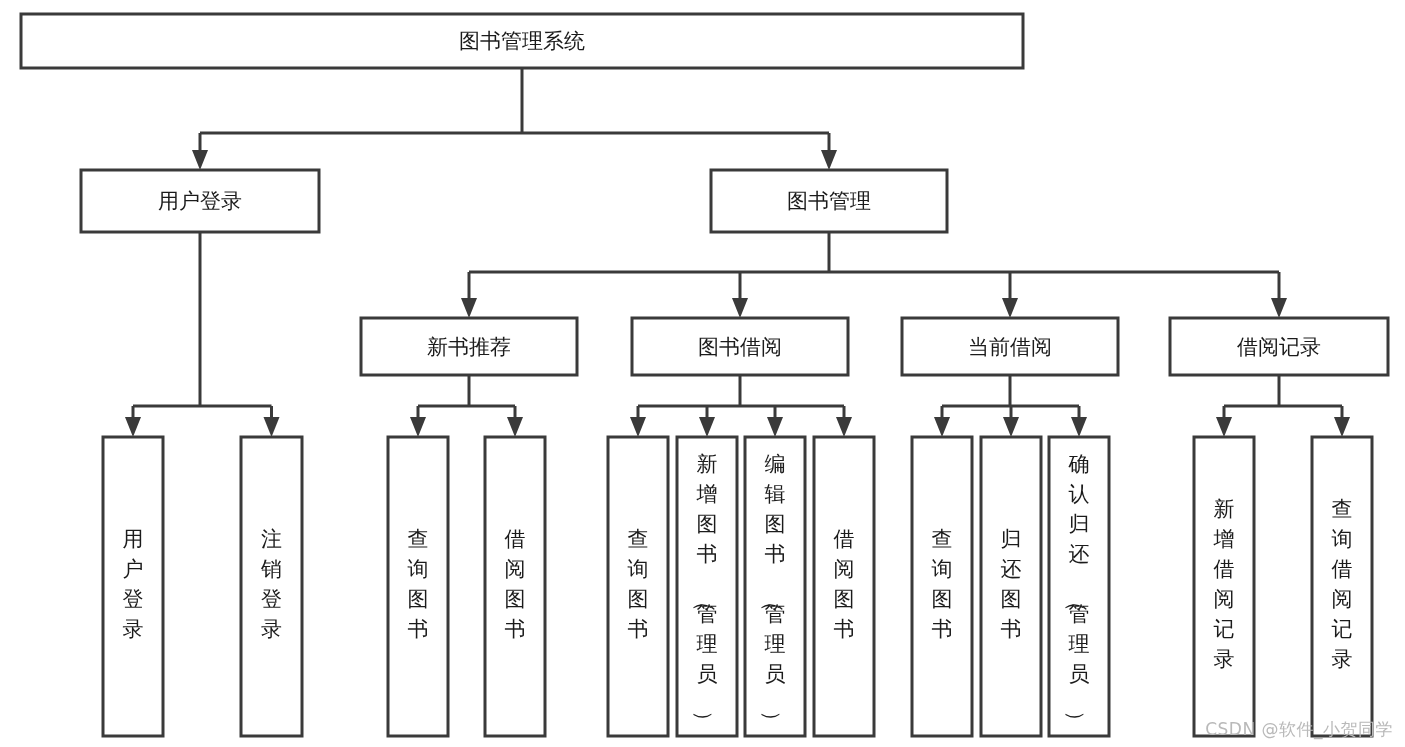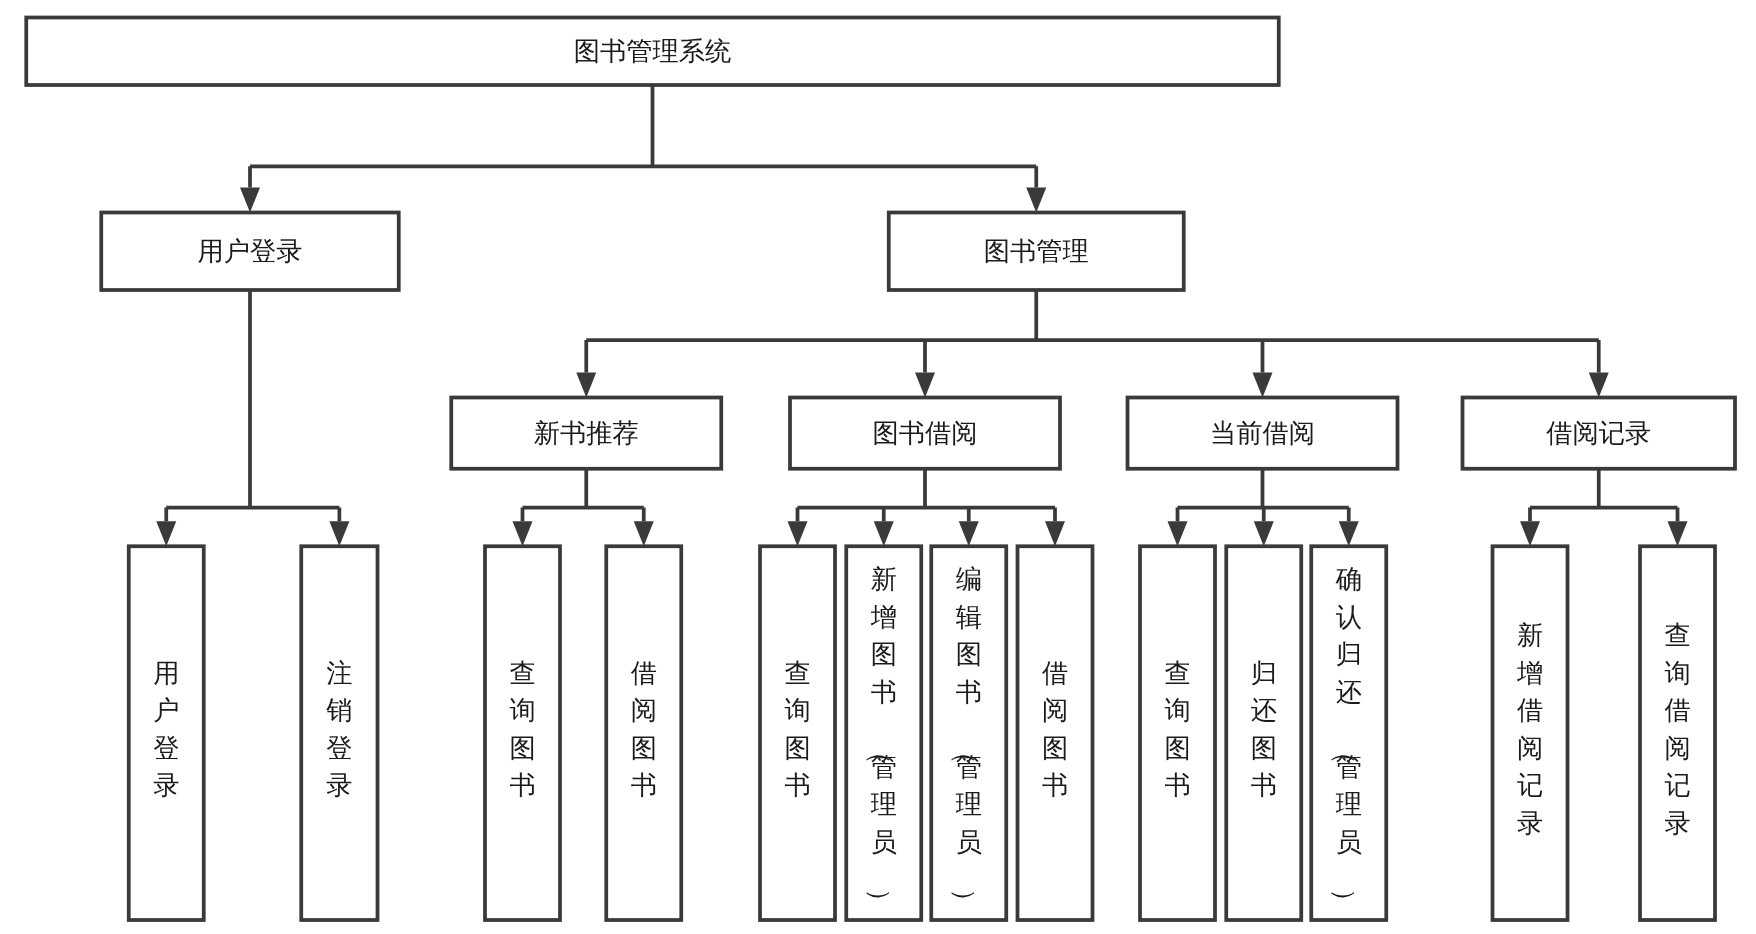--- a/index.html
+++ b/index.html
@@ -208,13 +208,14 @@
           <rect x="1194" y="437" width="60" height="299" class="node-box"></rect>
           <text x="1224" y="515.5" class="node-label-vertical"><tspan x="1224" dy="0">新</tspan><tspan x="1224" dy="30">增</tspan><tspan x="1224" dy="30">借</tspan><tspan x="1224" dy="30">阅</tspan><tspan x="1224" dy="30">记</tspan><tspan x="1224" dy="30">录</tspan></text>
         </g>
         <g>
           <rect x="1312" y="437" width="60" height="299" class="node-box"></rect>
           <text x="1342" y="515.5" class="node-label-vertical"><tspan x="1342" dy="0">查</tspan><tspan x="1342" dy="30">询</tspan><tspan x="1342" dy="30">借</tspan><tspan x="1342" dy="30">阅</tspan><tspan x="1342" dy="30">记</tspan><tspan x="1342" dy="30">录</tspan></text>
         </g>
       </g>
   </svg>
 
+  <div class="watermark-text">CSDN @软件_小贺同学</div>
 </div>
 
 </body></html>

